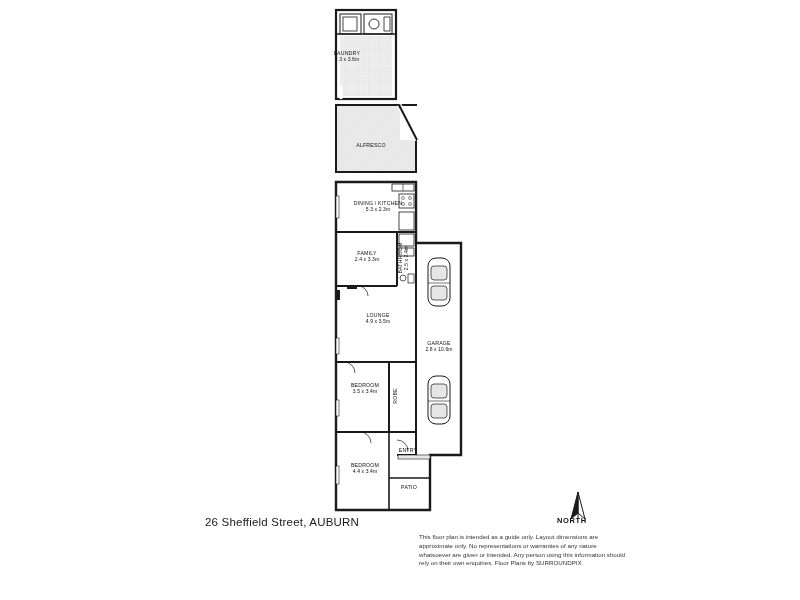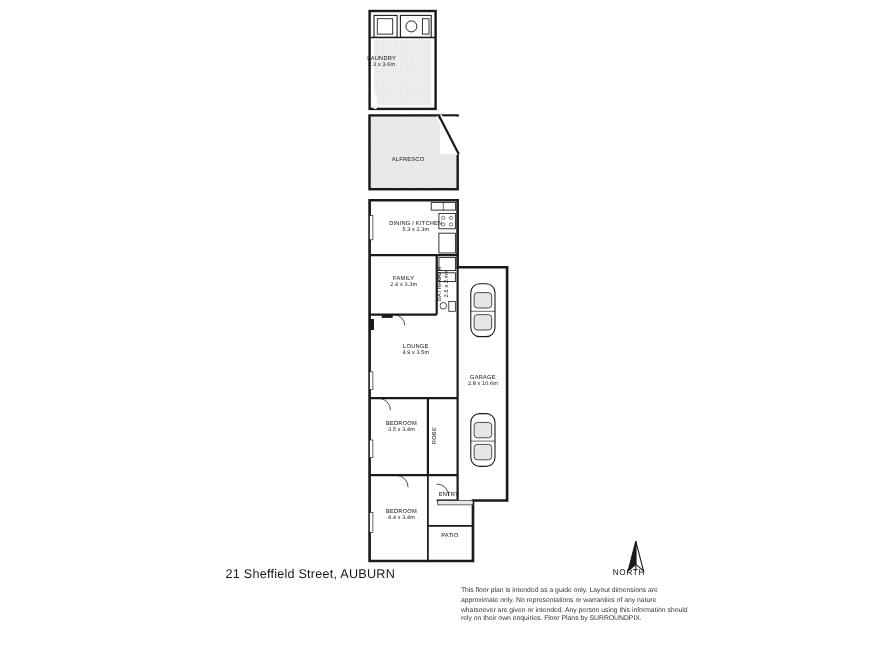--- a/index.html
+++ b/index.html
@@ -58,21 +58,21 @@
     width: 210px;
     font-size: 6.2px;
     line-height: 1.42;
     color: #333;
   }
   .north-label {
     position: absolute;
     left: 557px;
     top: 516px;
     font-size: 7.5px;
-    font-weight: normal;
+    font-weight: bold;
     letter-spacing: 0.6px;
     color: #111;
   }
 </style>
 </head>
 <body>
 
 <svg id="plan" viewBox="0 0 800 600" xmlns="http://www.w3.org/2000/svg">
   <defs>
     <pattern id="tilehatch" width="3" height="3" patternUnits="userSpaceOnUse">
@@ -222,15 +222,15 @@
     </div>
     <div class="room-label" style="left: 365px; top: 469px; transform: translate(-50%, -50%);">
       <span class="room-name">BEDROOM</span>
       <span class="room-dims">4.4 x 3.4m</span>
     </div>
     <div class="room-label" style="left: 409px; top: 488px; transform: translate(-50%, -50%);">
       <span class="room-name">PATIO</span>
     </div>
   </div>
 
-<div class="title">21 Sheffield Street, AUBURN</div>
+<div class="title">26 Sheffield Street, AUBURN</div>
 <div class="north-label">NORTH</div>
 <div class="disclaimer">This floor plan is intended as a guide only. Layout dimensions are approximate only. No representations or warranties of any nature whatsoever are given or intended. Any person using this information should rely on their own enquiries. Floor Plans by SURROUNDPIX.</div>
 
 </body></html>

